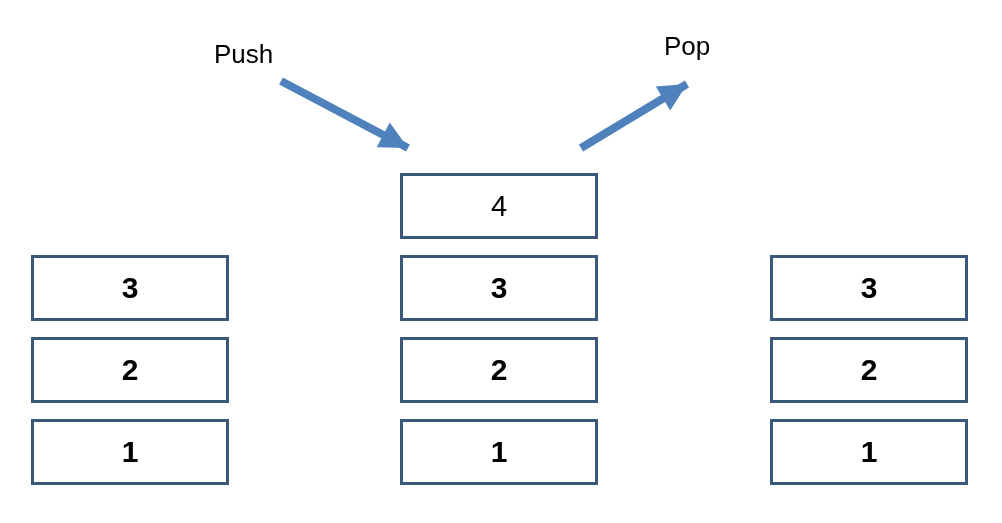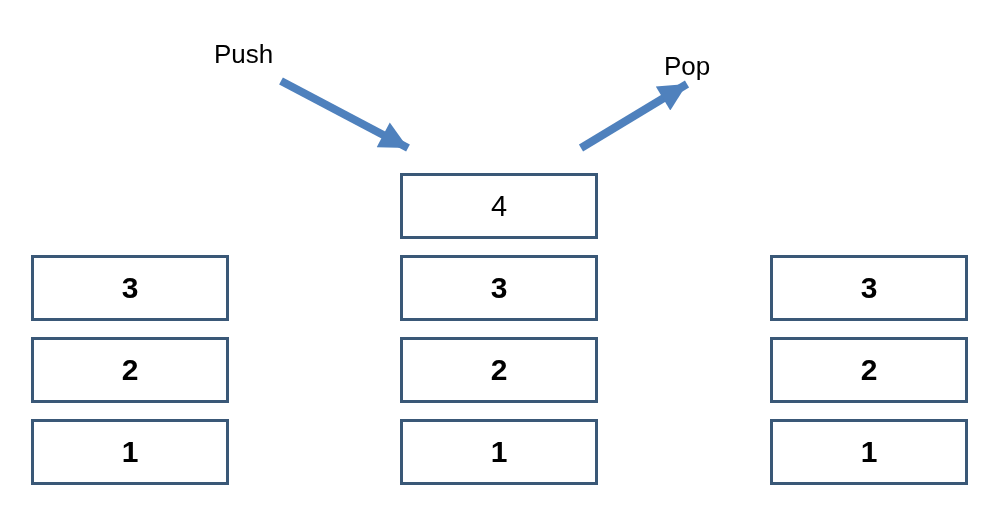--- a/index.html
+++ b/index.html
@@ -21,21 +21,21 @@
     overflow: hidden;
   }
   .op-label {
     position: absolute;
     font-size: 26px;
     line-height: 1.15;
     color: var(--text);
     white-space: nowrap;
   }
   .op-label.push { left: 214px; top: 40px; }
-  .op-label.pop  { left: 664px; top: 52px; }
+  .op-label.pop  { left: 664px; top: 32px; }
   .arrows {
     position: absolute;
     left: 0; top: 0;
     width: 1002px; height: 523px;
     pointer-events: none;
   }
   .arrows line {
     stroke: var(--arrow);
     stroke-width: 8;
   }

